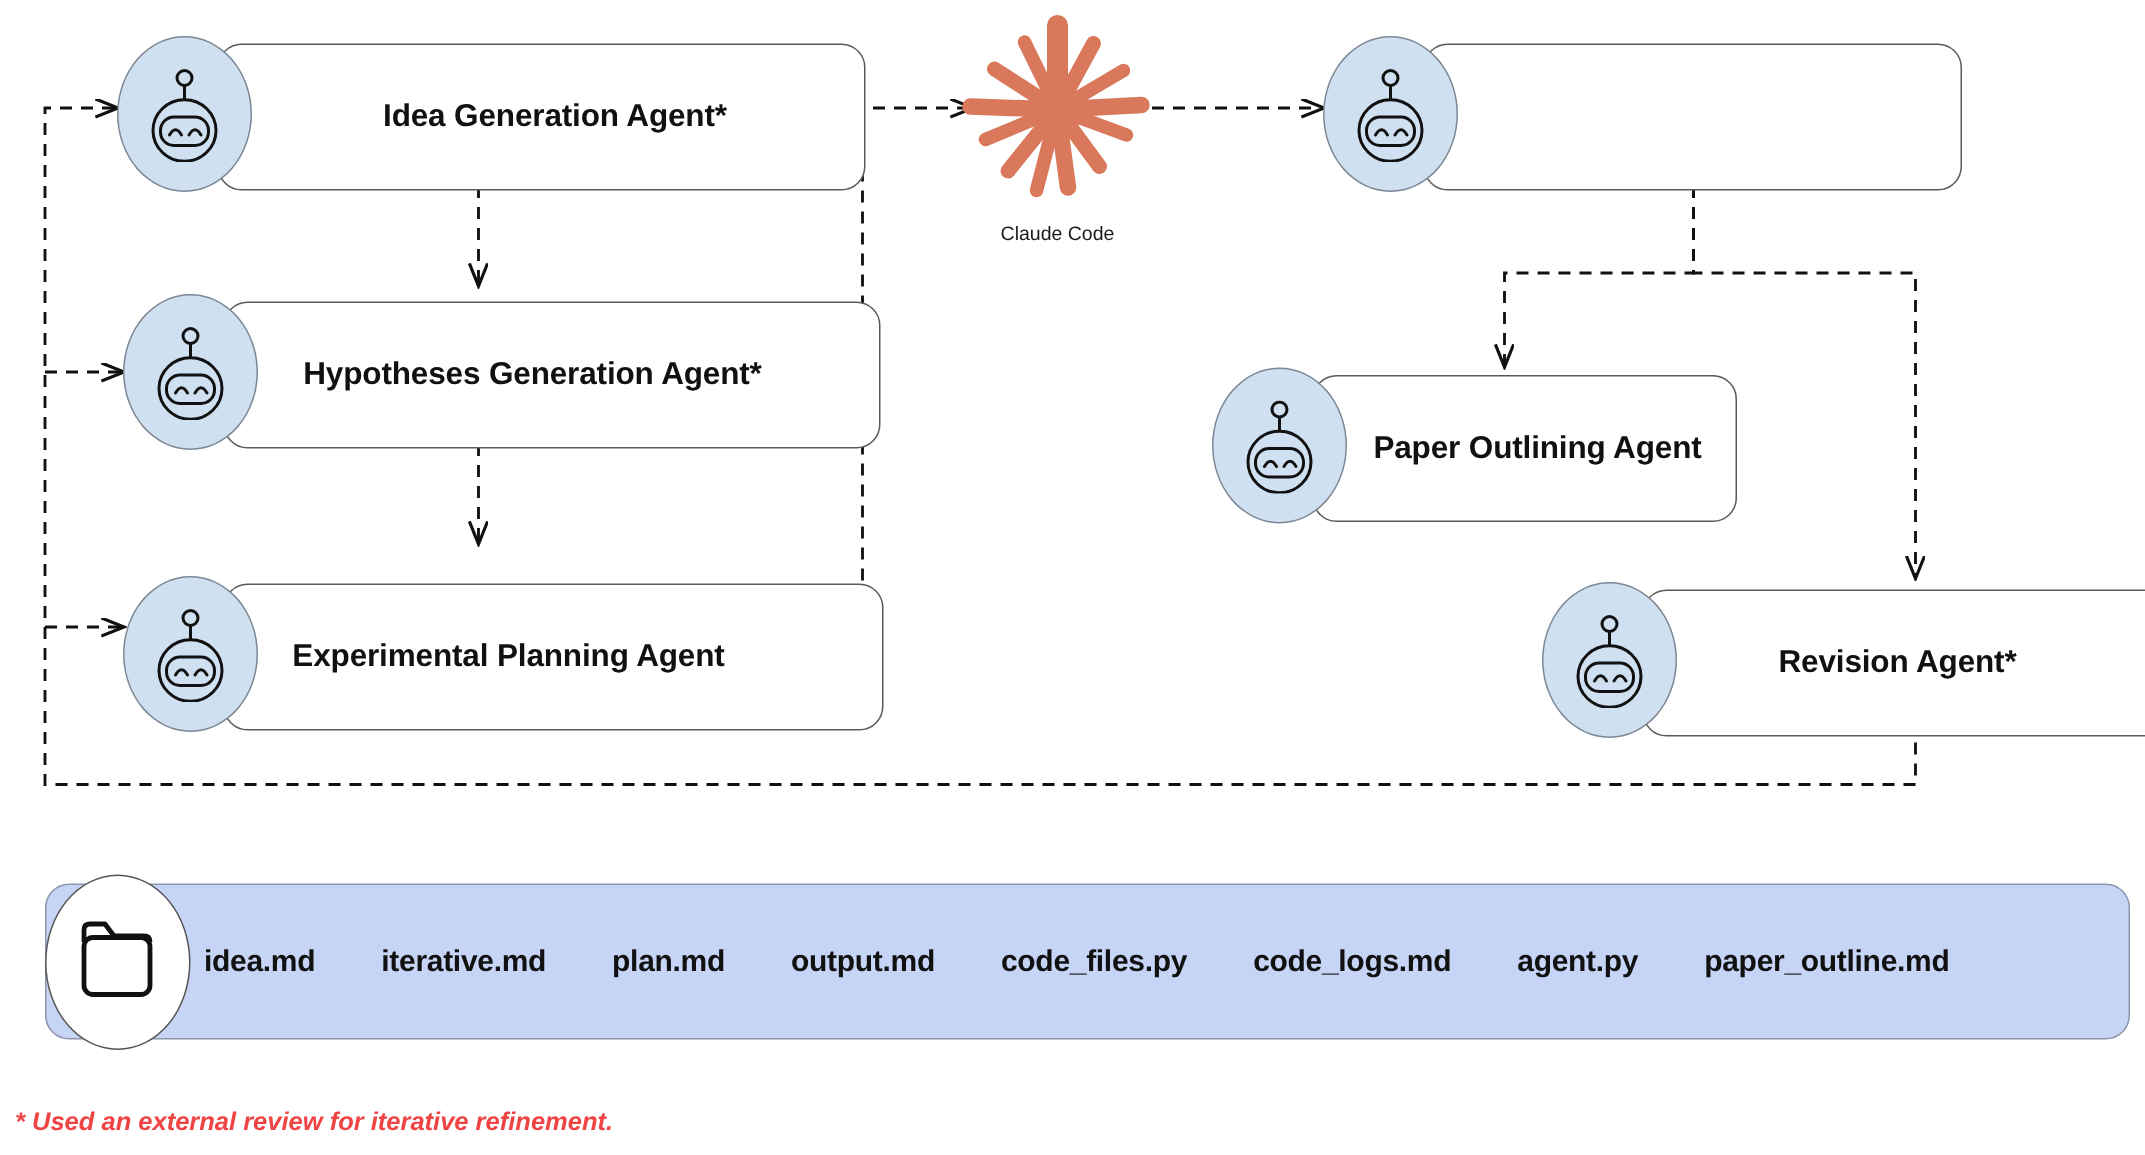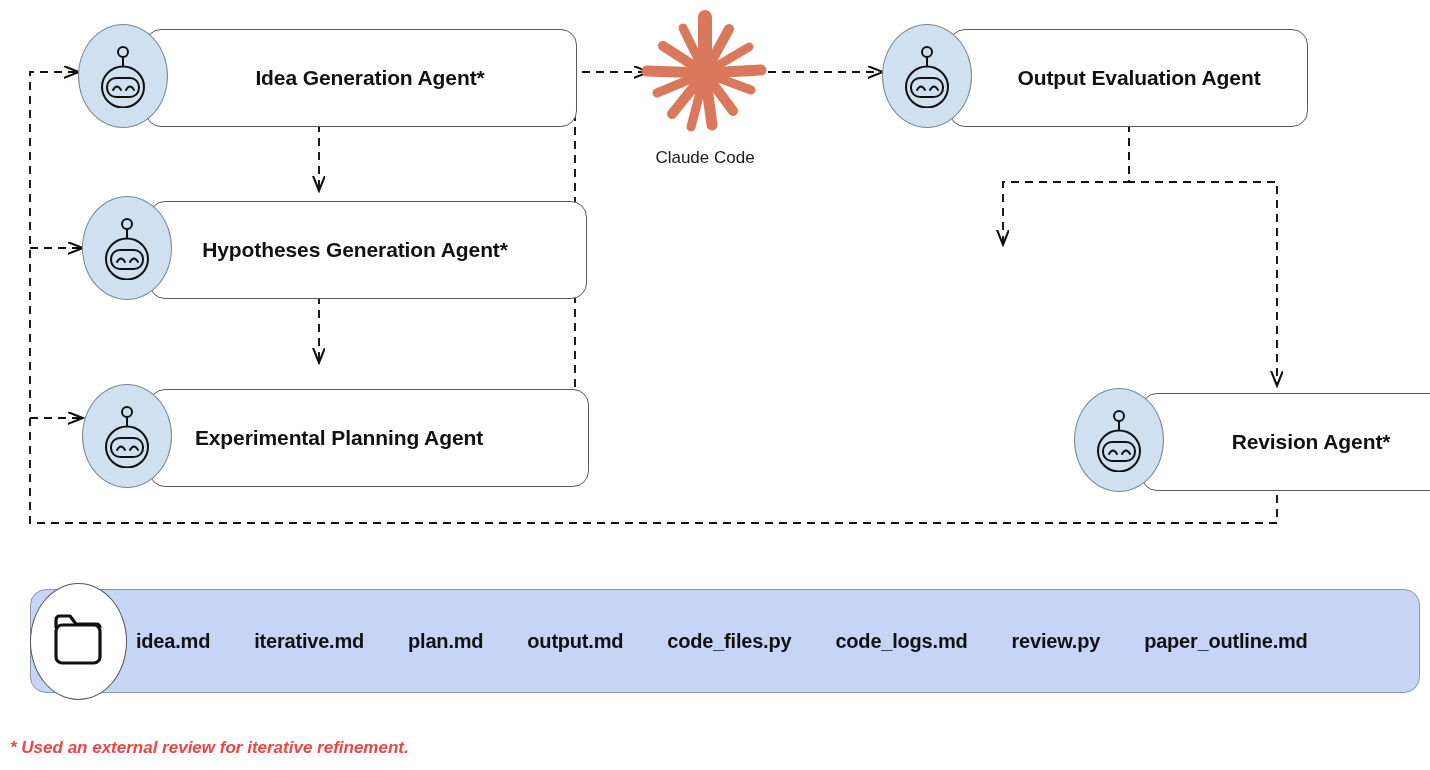--- a/index.html
+++ b/index.html
@@ -41,21 +41,21 @@
     line-height:1.28;
     letter-spacing:-0.1px;
   }
   .node .bot{position:absolute;}
 
   
   #claude{position:absolute;left:640px;top:8px;width:130px;height:170px;}
   #claude .burst{position:absolute;left:0;top:0;width:130px;height:130px;}
   #claude .ctext{
     position:absolute;left:-12px;top:140px;width:154px;
-    text-align:center;font-size:17px;color:#1a1a1a;font-weight:normal;
+    text-align:center;font-size:13px;color:#1a1a1a;font-weight:normal;
   }
 
   
   #filebar{
     position:absolute;left:30px;top:589px;width:1390px;height:104px;
     background:#c6d4f6;
     border:1.4px solid #8b96ab;
     border-radius:16px;
     box-sizing:border-box;
   }
@@ -159,25 +159,37 @@
     <div class="plate" style="left:67px;top:5px;width:359px;height:98px;"></div>
     <div class="bubble" style="left:0px;top:0px;width:90px;height:104px;"></div>
     <svg class="bot" style="left:17px;top:22px;width:56px;height:62px;" viewBox="0 0 56 62">
       <circle cx="28" cy="6" r="5" fill="none" stroke="#111" stroke-width="2"></circle>
       <line x1="28" y1="11" x2="28" y2="21" stroke="#111" stroke-width="2"></line>
       <ellipse cx="28" cy="41" rx="21" ry="20.5" fill="none" stroke="#111" stroke-width="2"></ellipse>
       <rect x="12" y="32" width="32" height="19" rx="9" fill="none" stroke="#111" stroke-width="2"></rect>
       <path d="M18,44 q4,-7 8,0" fill="none" stroke="#111" stroke-width="2" stroke-linecap="round"></path>
       <path d="M31,44 q4,-7 8,0" fill="none" stroke="#111" stroke-width="2" stroke-linecap="round"></path>
     </svg>
-    <div class="label" style="left:92px;top:5px;width:330px;height:98px;">Output Evaluation Agent</div>
-  </div>
-
-
-  <div class="node" style="left:1074px;top:388px;width:350px;height:104px;">
+  </div>
+
+  <div class="node" style="left:808px;top:245px;width:345px;height:104px;">
+    <div class="plate" style="left:67px;top:5px;width:283px;height:98px;"></div>
+    <div class="bubble" style="left:0px;top:0px;width:90px;height:104px;"></div>
+    <svg class="bot" style="left:17px;top:22px;width:56px;height:62px;" viewBox="0 0 56 62">
+      <circle cx="28" cy="6" r="5" fill="none" stroke="#111" stroke-width="2"></circle>
+      <line x1="28" y1="11" x2="28" y2="21" stroke="#111" stroke-width="2"></line>
+      <ellipse cx="28" cy="41" rx="21" ry="20.5" fill="none" stroke="#111" stroke-width="2"></ellipse>
+      <rect x="12" y="32" width="32" height="19" rx="9" fill="none" stroke="#111" stroke-width="2"></rect>
+      <path d="M18,44 q4,-7 8,0" fill="none" stroke="#111" stroke-width="2" stroke-linecap="round"></path>
+      <path d="M31,44 q4,-7 8,0" fill="none" stroke="#111" stroke-width="2" stroke-linecap="round"></path>
+    </svg>
+    <div class="label" style="left:92px;top:5px;width:250px;height:98px;">Paper Outlining Agent</div>
+  </div>
+
+  <div class="node" style="left:1028px;top:388px;width:350px;height:104px;">
     <div class="plate" style="left:67px;top:5px;width:355px;height:98px;"></div>
     <div class="bubble" style="left:0px;top:0px;width:90px;height:104px;"></div>
     <svg class="bot" style="left:17px;top:22px;width:56px;height:62px;" viewBox="0 0 56 62">
       <circle cx="28" cy="6" r="5" fill="none" stroke="#111" stroke-width="2"></circle>
       <line x1="28" y1="11" x2="28" y2="21" stroke="#111" stroke-width="2"></line>
       <ellipse cx="28" cy="41" rx="21" ry="20.5" fill="none" stroke="#111" stroke-width="2"></ellipse>
       <rect x="12" y="32" width="32" height="19" rx="9" fill="none" stroke="#111" stroke-width="2"></rect>
       <path d="M18,44 q4,-7 8,0" fill="none" stroke="#111" stroke-width="2" stroke-linecap="round"></path>
       <path d="M31,44 q4,-7 8,0" fill="none" stroke="#111" stroke-width="2" stroke-linecap="round"></path>
     </svg>
@@ -214,19 +226,19 @@
     <path d="M4,16 L4,8 Q4,4 8,4 L18,4 L24,12 L44,12 Q48,12 48,16" fill="none" stroke="#111" stroke-width="3.2" stroke-linejoin="round"></path>
     <rect x="4" y="13" width="44" height="38" rx="6" fill="#ffffff" stroke="#111" stroke-width="3.2"></rect>
   </svg>
   <div id="filelist">
     <span class="fname">idea.md</span>
     <span class="fname">iterative.md</span>
     <span class="fname">plan.md</span>
     <span class="fname">output.md</span>
     <span class="fname">code_files.py</span>
     <span class="fname">code_logs.md</span>
-    <span class="fname">review.py</span>
+    <span class="fname">agent.py</span>
     <span class="fname">paper_outline.md</span>
   </div>
 
   <div id="footnote">* Used an external review for iterative refinement.</div>
 
 </div>
 
 </body></html>

